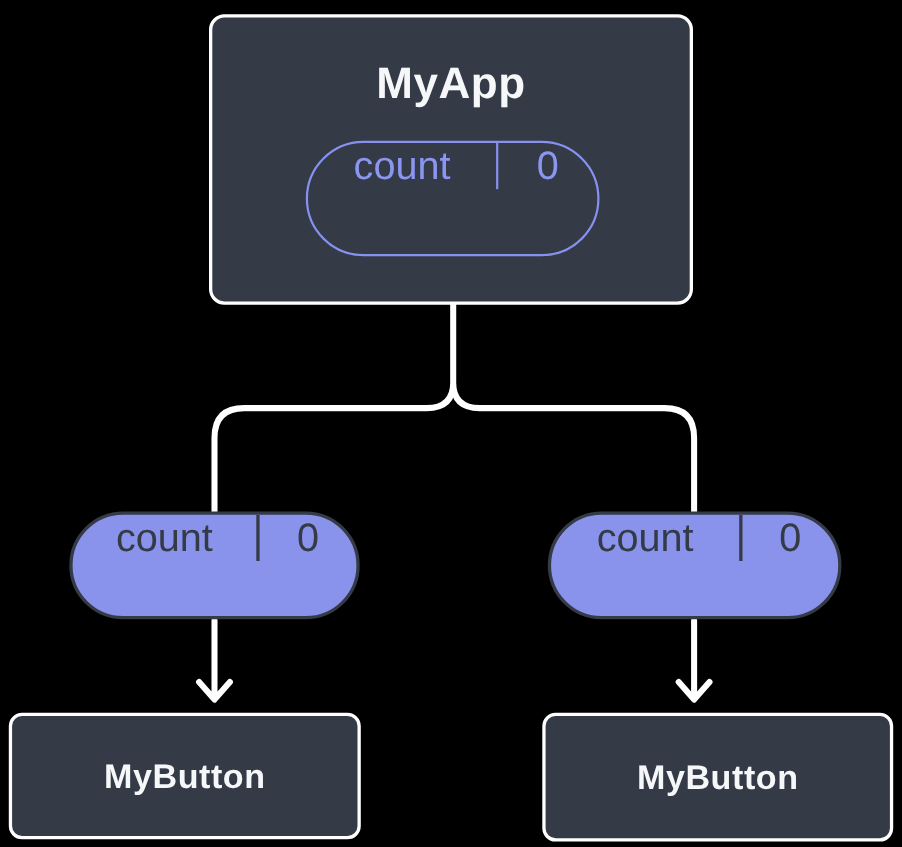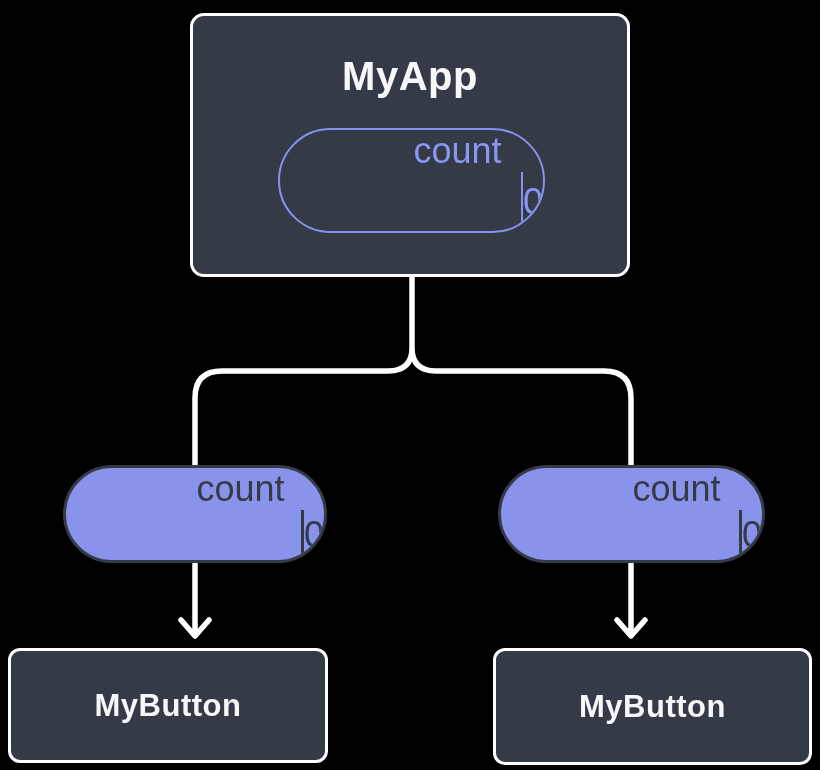--- a/index.html
+++ b/index.html
@@ -33,25 +33,24 @@
     text-align: center;
     color: #F6F7F9;
     font-weight: bold;
     letter-spacing: 0.5px;
   }
   #app-title { margin-top: 38px; font-size: 40px; }
   .pill {
     position: absolute;
     box-sizing: border-box;
     display: flex;
-    align-items: flex-end;
+    align-items: flex-start;
     border-radius: 999px;
     overflow: hidden;
     font-size: 36px;
-    flex-direction: column;
   }
   .pill-cell {
     display: flex;
     align-items: center;
     justify-content: center;
   }
   
   #state-pill {
     left: 278px; top: 128px; width: 267px; height: 105px;
     border: 2.5px solid #8792F0;

